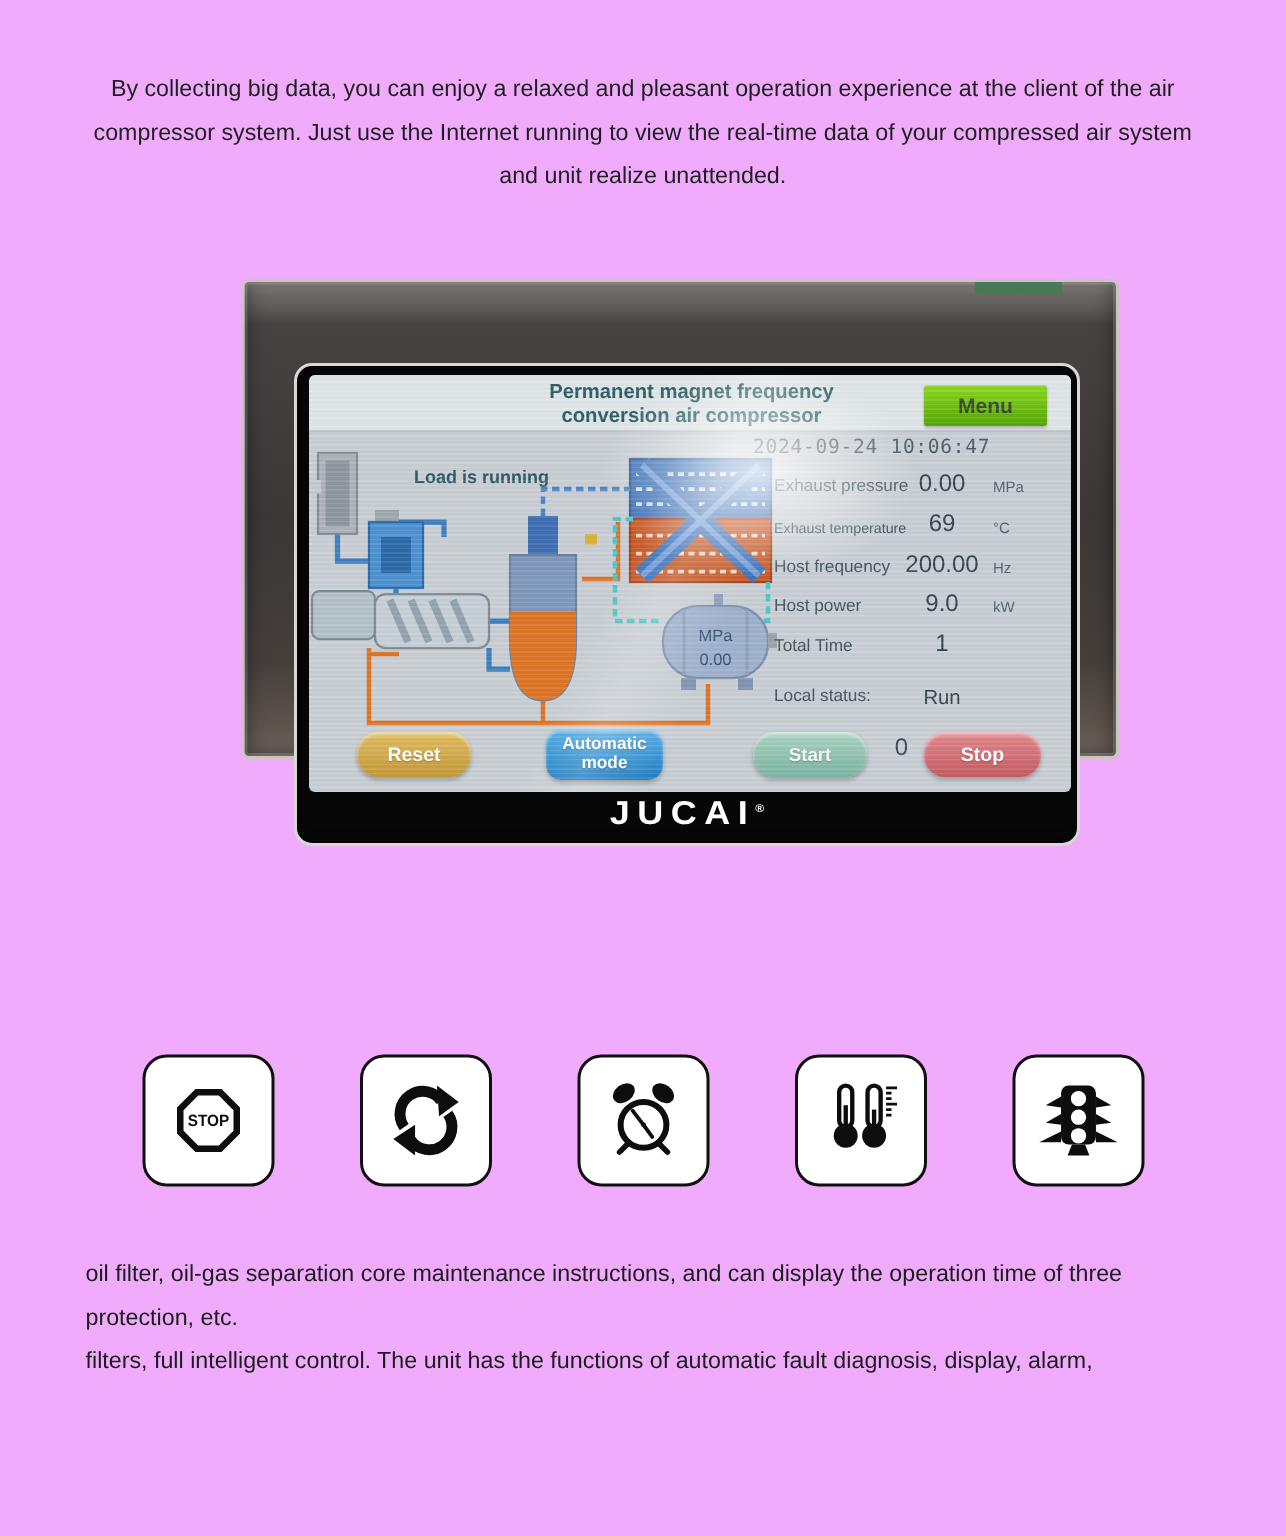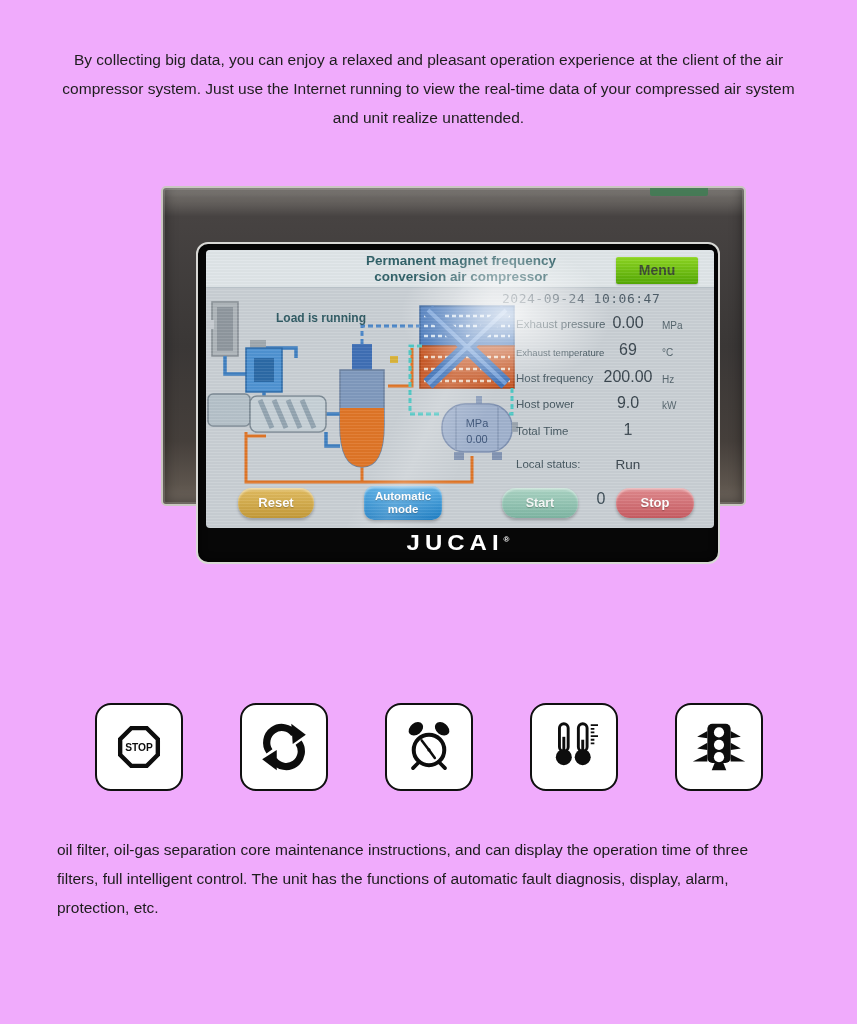--- a/index.html
+++ b/index.html
@@ -254,17 +254,17 @@
         <circle cx="44" cy="24" r="7" fill="#ffffff"></circle>
         <circle cx="44" cy="41" r="7" fill="#ffffff"></circle>
         <circle cx="44" cy="58" r="7" fill="#ffffff"></circle>
         <polygon points="38,66 50,66 54,76 34,76" fill="#0d0d0d"></polygon>
       </svg>
     </div>
   </div>
 
   <div class="outro">
     <div>oil filter, oil-gas separation core maintenance instructions, and can display the operation time of three</div>
+    <div>protection, etc.</div>
     <div>filters, full intelligent control. The unit has the functions of automatic fault diagnosis, display, alarm,</div>
-    <div>protection, etc.</div>
   </div>
 
 </div>
 
 </body></html>

